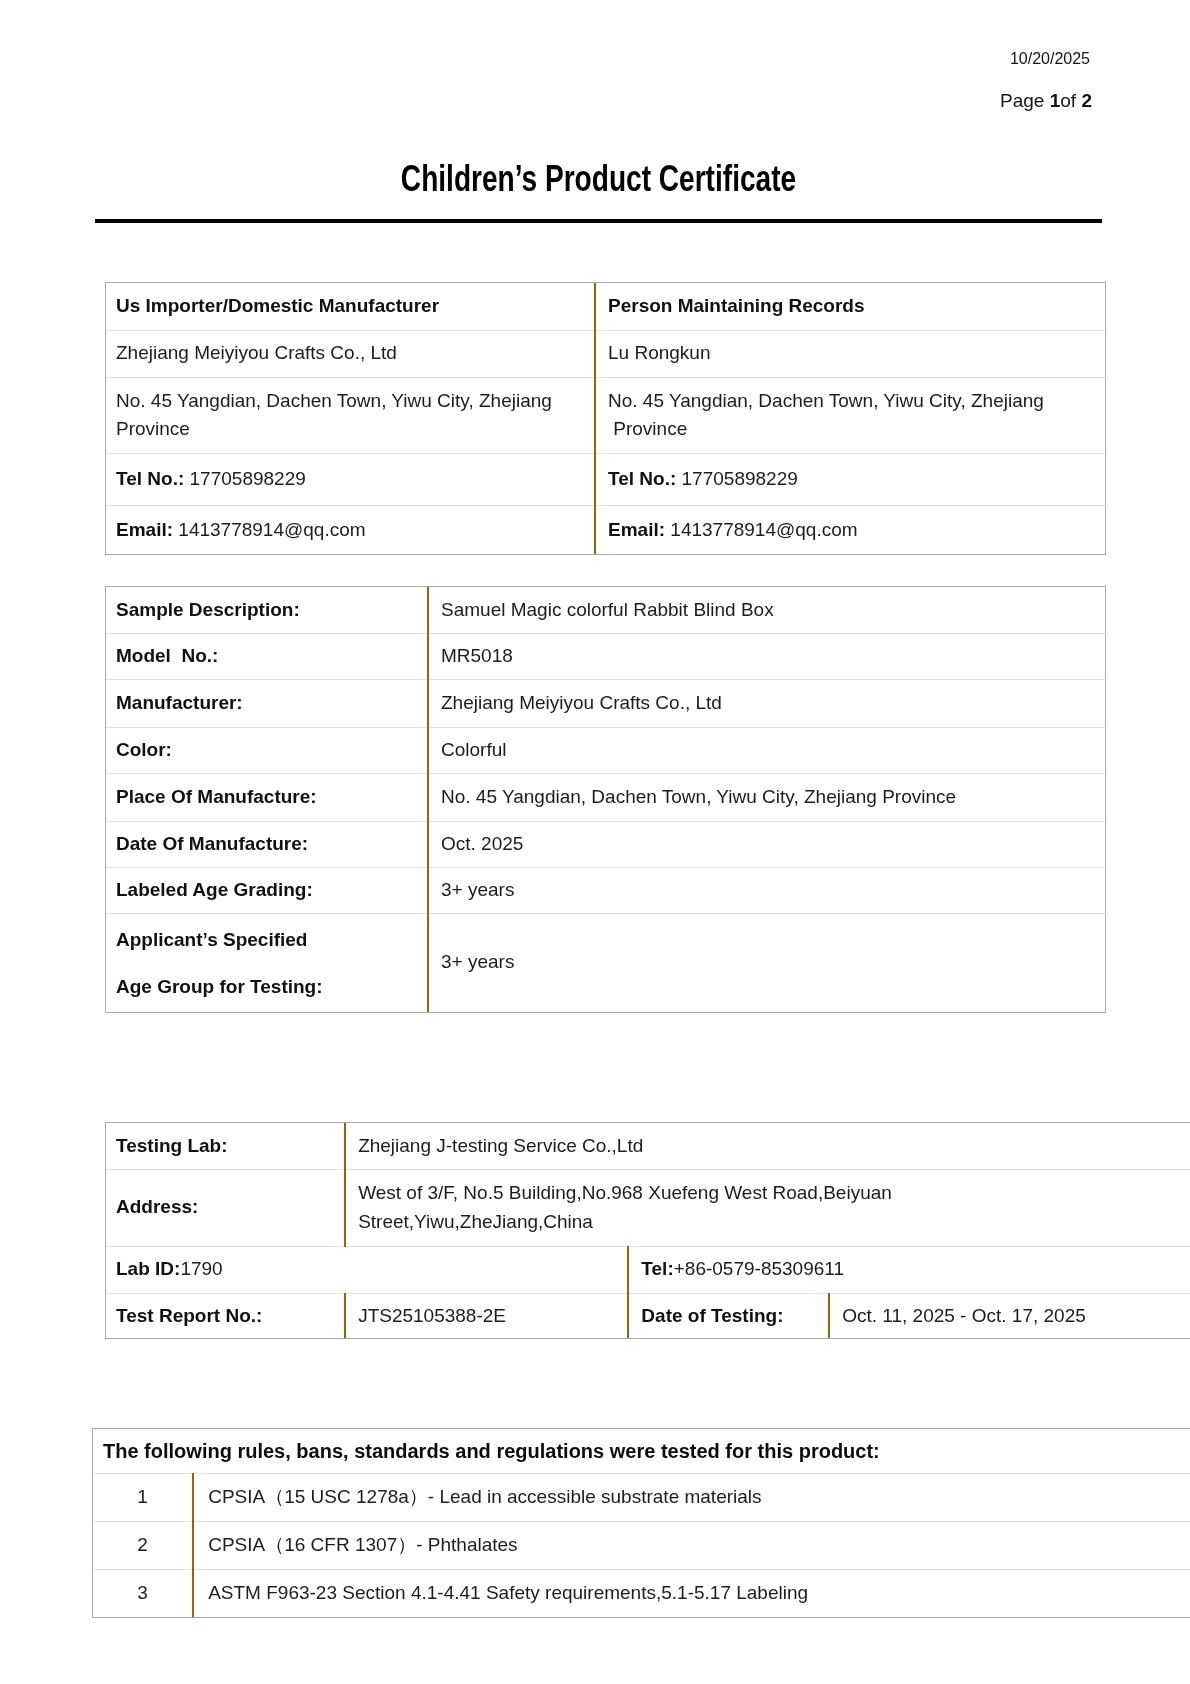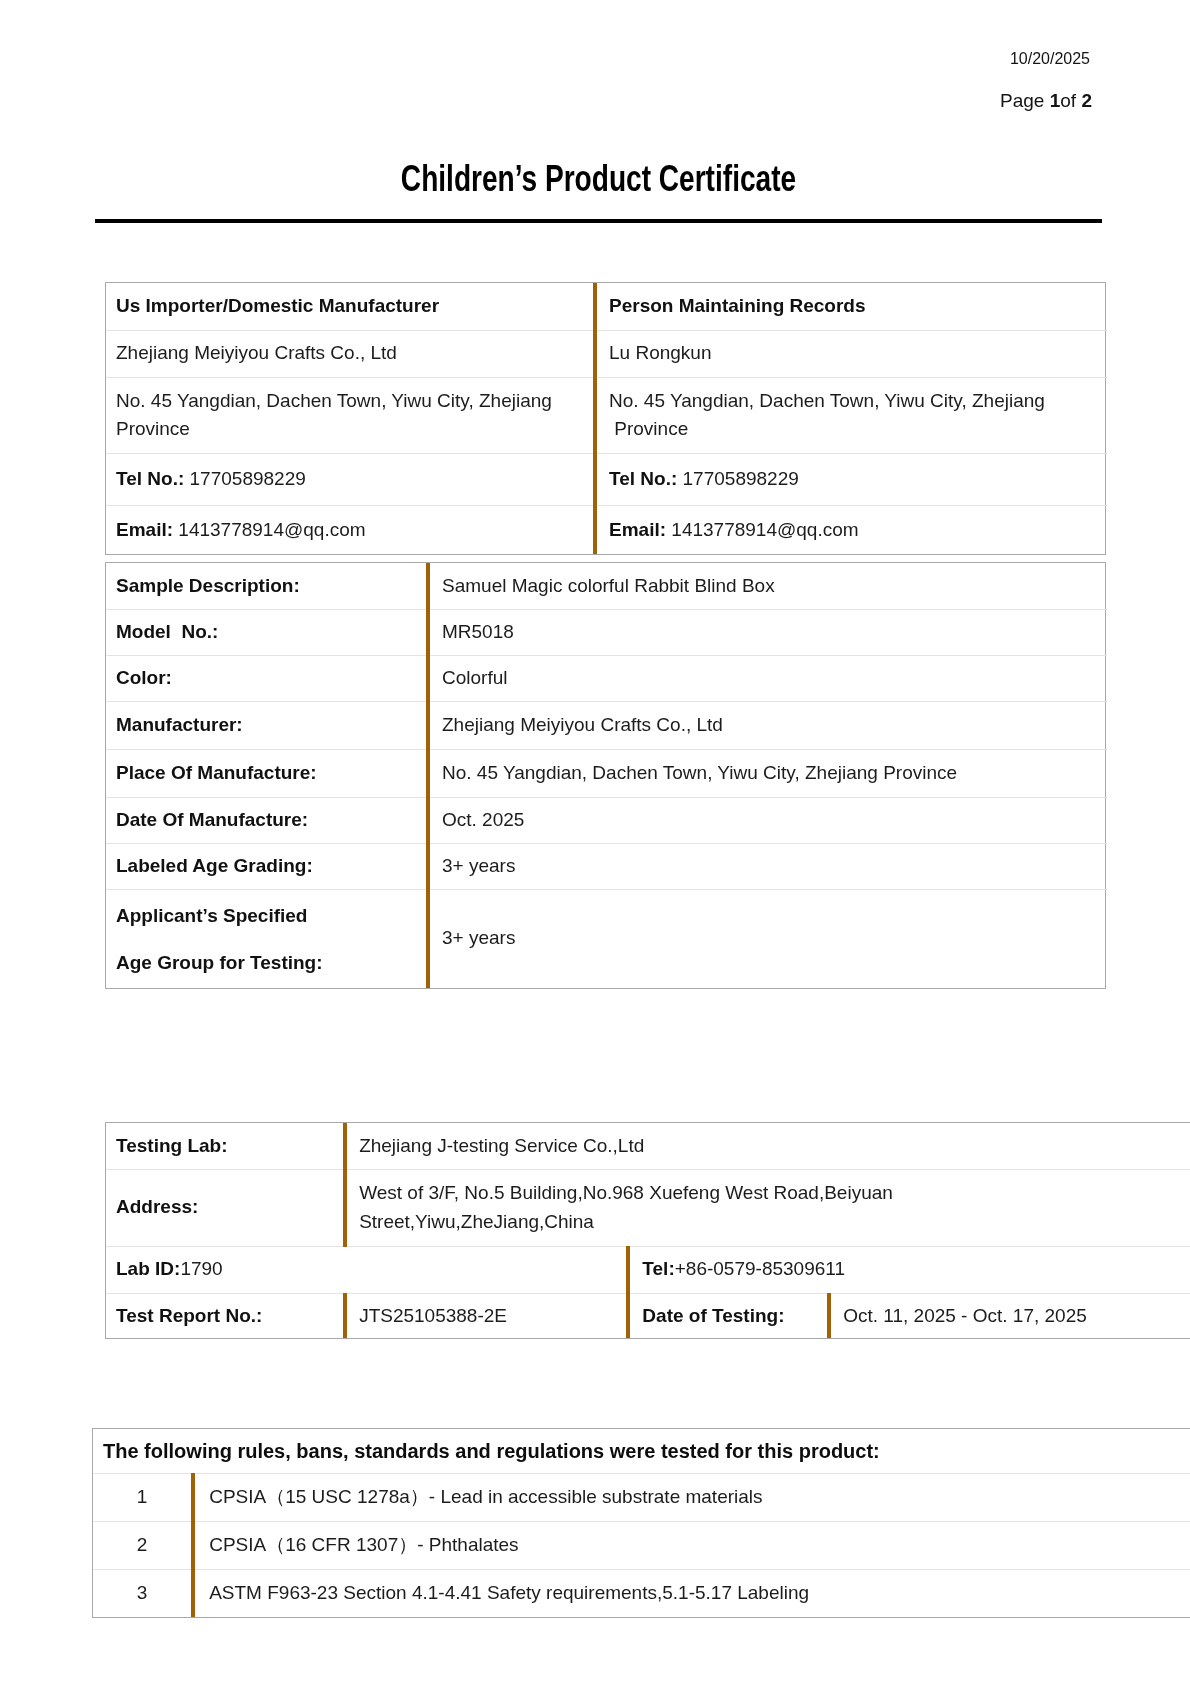--- a/index.html
+++ b/index.html
@@ -15,21 +15,21 @@
     position:absolute; top:161px; left:95px; width:1007px; text-align:center;
     font-size:36px; font-weight:bold; color:#000; line-height:1;
     transform:scaleX(0.78); transform-origin:center;
     white-space:nowrap;
   }
   .rule { position:absolute; top:219px; left:95px; width:1007px; height:4px; background:#000; }
 
   .tblwrap { position:absolute; border:1px solid #a9a9a9; background:#fff; }
   table { border-collapse:collapse; width:100%; table-layout:fixed; }
   td {
-    border-right:4px solid #a16207; border-bottom:1px solid #e4e4e4;
+    border-right:2px solid #a16207; border-bottom:1px solid #e4e4e4;
     vertical-align:middle; padding:2px 12px; font-size:19px; line-height:1.5; color:#1c1c1c;
     overflow:hidden;
   }
   td:last-child { border-right:none; }
   tr:last-child td { border-bottom:none; }
   .lbl { font-weight:bold; color:#111; }
   .ml { white-space:pre-line; }
   .tall { white-space:pre-line; line-height:47px; }
   .num { text-align:center; padding:2px 4px; }
   .rules-header td { font-weight:bold; font-size:20px; color:#0d0d0d; }
@@ -73,42 +73,42 @@
         <td><span class="lbl">Tel No.:</span> <span>17705898229</span></td>
       </tr>
       <tr style="height:49px">
         <td class="pl10"><span class="lbl">Email:</span> <span>1413778914@qq.com</span></td>
         <td><span class="lbl">Email:</span> <span>1413778914@qq.com</span></td>
       </tr>
     </tbody>
       </table>
   </div>
 
-  <div class="tblwrap" style="top:562px; left:105px; width:1001px;">
+  <div class="tblwrap" style="top:586px; left:105px; width:1001px;">
     <table>
       <colgroup>
           <col style="width:322px">
           <col style="width:679px">
         </colgroup>
       <tbody>
           <tr style="height:46px">
         <td class="lbl pl10">Sample Description:</td>
         <td>Samuel Magic colorful Rabbit Blind Box</td>
       </tr>
       <tr style="height:46px">
         <td class="lbl pl10">Model&nbsp; No.:</td>
         <td>MR5018</td>
       </tr>
+      <tr style="height:48px">
+        <td class="lbl pl10">Manufacturer:</td>
+        <td>Zhejiang Meiyiyou Crafts Co., Ltd</td>
+      </tr>
       <tr style="height:46px">
         <td class="lbl pl10">Color:</td>
         <td>Colorful</td>
-      </tr>
-      <tr style="height:48px">
-        <td class="lbl pl10">Manufacturer:</td>
-        <td>Zhejiang Meiyiyou Crafts Co., Ltd</td>
       </tr>
       <tr style="height:48px">
         <td class="lbl pl10">Place Of Manufacture:</td>
         <td>No. 45 Yangdian, Dachen Town, Yiwu City, Zhejiang Province</td>
       </tr>
       <tr style="height:46px">
         <td class="lbl pl10">Date Of Manufacture:</td>
         <td>Oct. 2025</td>
       </tr>
       <tr style="height:46px">

